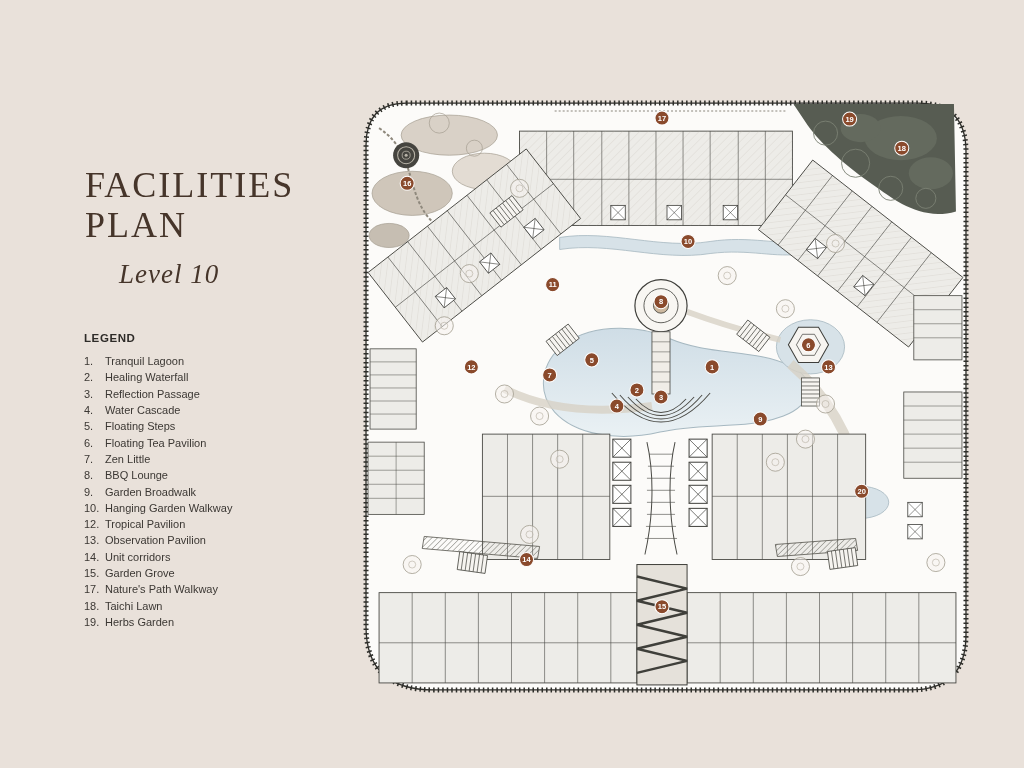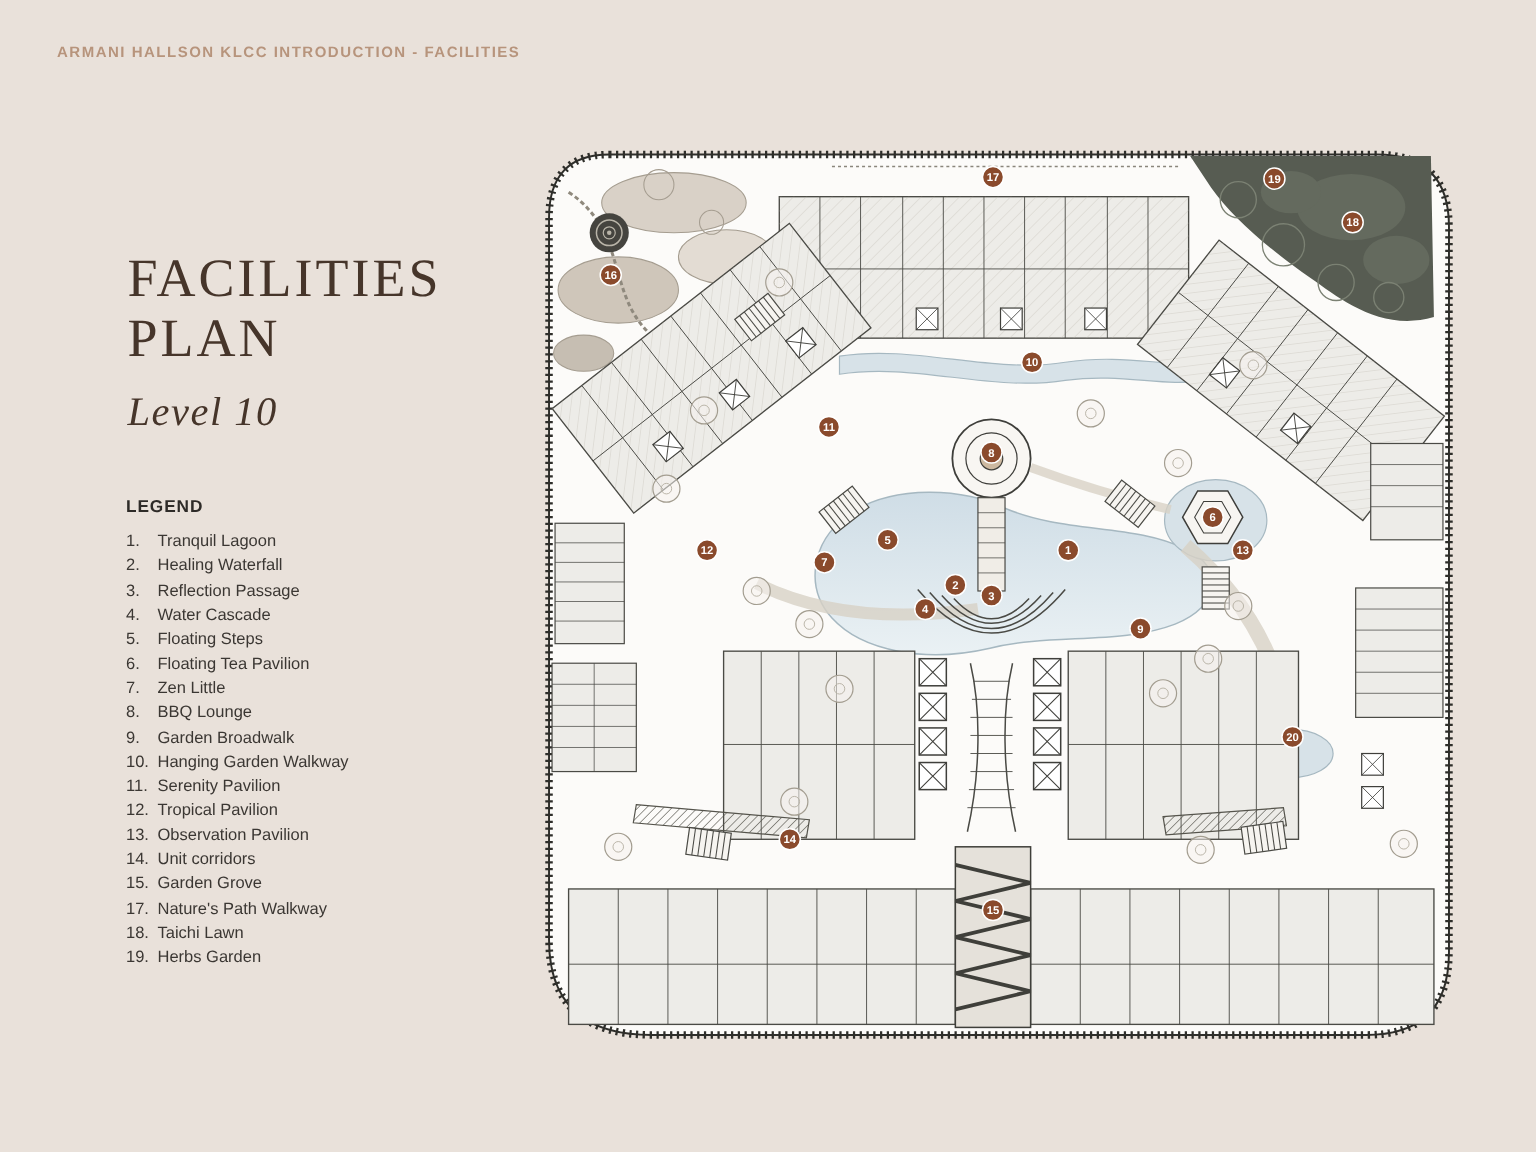--- a/index.html
+++ b/index.html
@@ -25,20 +25,21 @@
   .title-line{
     font-size:36px;line-height:1.1;letter-spacing:2px;
     font-weight:normal;
   }
   .subtitle{
     margin-top:14px;
     font-family:"Liberation Serif",serif;
     font-style:italic;
     font-size:27px;letter-spacing:1px;
     color:#46352a;
+    margin-left:34px;
   }
   .legend{
     position:absolute;left:84px;top:332px;width:240px;
   }
   .legend-heading{
     font-size:11.5px;font-weight:bold;letter-spacing:.6px;
     color:#2e2b28;margin:0 0 9px 0;
   }
   .legend-list{
     list-style:none;margin:0;padding:0;
@@ -51,21 +52,20 @@
   .plan-wrap{
     position:absolute;left:353px;top:93px;width:624px;height:612px;
   }
   .plan-wrap svg{display:block;width:100%;height:100%;}
 </style>
 </head>
 <body>
 
 <div class="slide">
 
-  <div class="breadcrumb">ARMANI HALLSON KLCC INTRODUCTION - FACILITIES</div>
 
   <div class="title-block">
     <div class="title-line">FACILITIES</div>
     <div class="title-line">PLAN</div>
     <div class="subtitle">Level 10</div>
   </div>
 
   <div class="legend">
     <p class="legend-heading">LEGEND</p>
     <ul class="legend-list">
@@ -101,24 +101,20 @@
           <span class="num">8.</span>
           <span class="lab">BBQ Lounge</span>
         </li>
         <li>
           <span class="num">9.</span>
           <span class="lab">Garden Broadwalk</span>
         </li>
         <li>
           <span class="num">10.</span>
           <span class="lab">Hanging Garden Walkway</span>
-        </li>
-        <li>
-          <span class="num">11.</span>
-          <span class="lab">Serenity Pavilion</span>
         </li>
         <li>
           <span class="num">12.</span>
           <span class="lab">Tropical Pavilion</span>
         </li>
         <li>
           <span class="num">13.</span>
           <span class="lab">Observation Pavilion</span>
         </li>
         <li>

